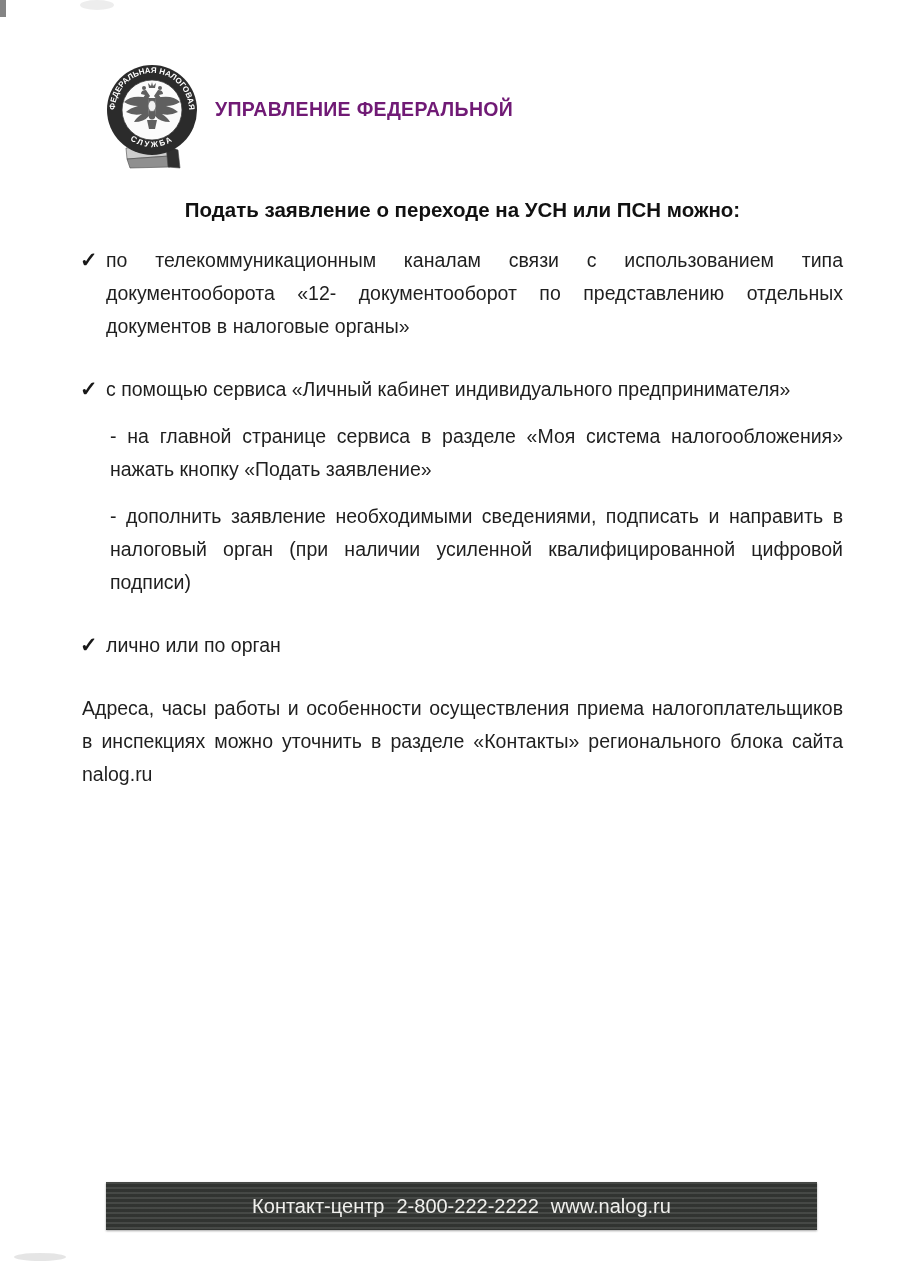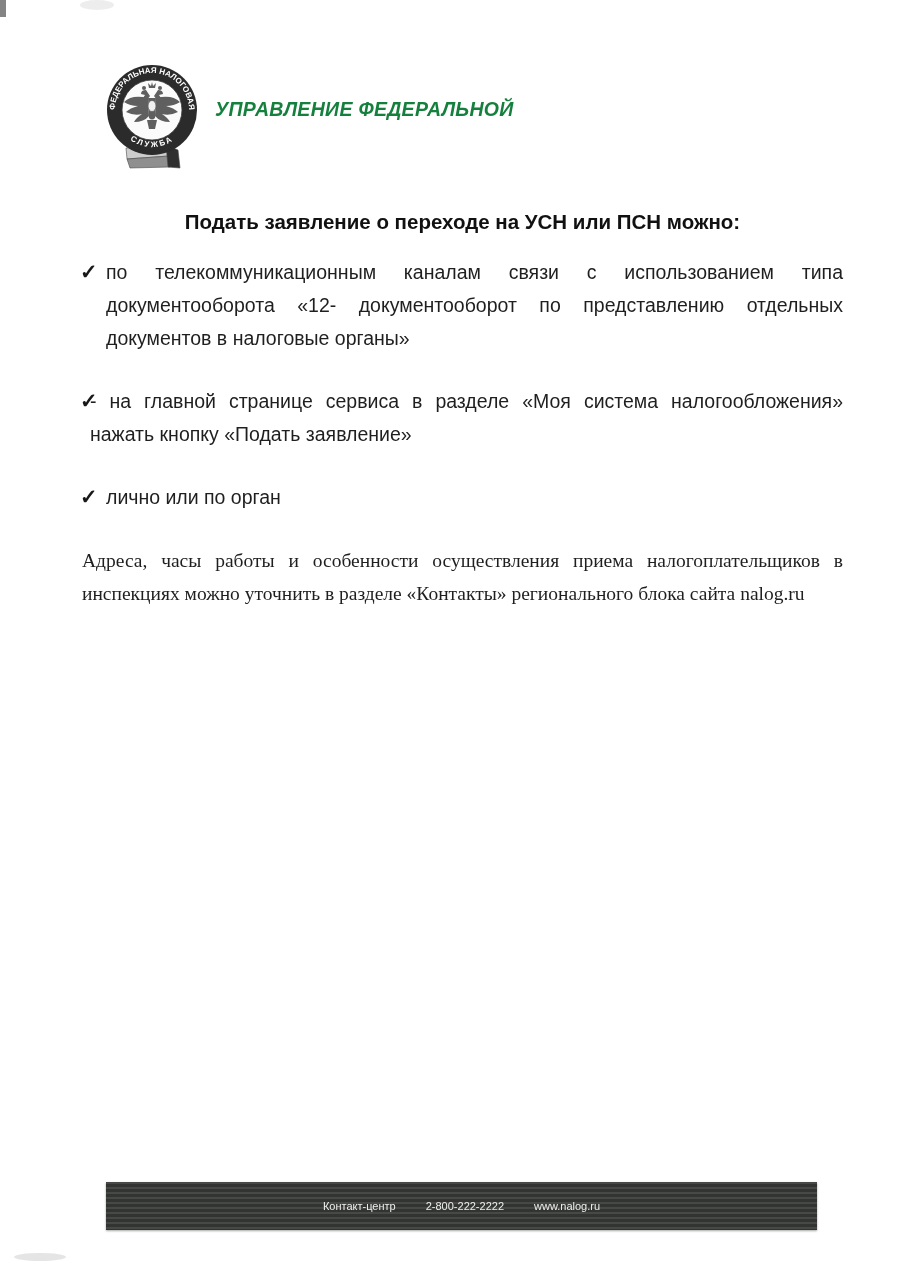--- a/index.html
+++ b/index.html
@@ -11,58 +11,58 @@
     font-family: "Liberation Sans", sans-serif;
     color: #1f1f1f;
   }
 
   
   .logo-svg { position: absolute; left: 102px; top: 64px; }
   .ring-text { fill: #ffffff; font-weight: bold; font-size: 8px; font-family: "Liberation Sans", sans-serif; }
   .org-name {
     position: absolute; left: 215px; top: 98px;
     font-size: 19.5px; font-weight: bold; line-height: 23.5px;
-    color: #15803d; letter-spacing: 0.3px; font-style: italic;
+    color: #701a75; letter-spacing: 0.3px;
   }
 
   
   .doc-body {
-    position: absolute; left: 82px; top: 202px; width: 761px;
+    position: absolute; left: 82px; top: 190px; width: 761px;
   }
   .title {
     margin: 8px 0 0 0;
     text-align: center;
     font-size: 20.5px; font-weight: bold;
     color: #111;
   }
   .item, .closing {
     font-size: 19.5px; line-height: 33px;
     text-align: justify; text-align-last: left;
   }
   .check-item { position: relative; padding-left: 24px; margin-top: 30px; }
   .check-item .marker {
     position: absolute; left: -2px; top: -1px;
     font-size: 21px; font-weight: bold; color: #181818;
   }
   .check-item:nth-of-type(1) { margin-top: 22px; }
-  .dash-item { margin-left: 4px; margin-top: 14px; padding-left: 4px; }
-  .closing { margin-top: 30px; font-family: Liberation Serif, serif; }
+  .dash-item { margin-left: 24px; margin-top: 14px; padding-left: 4px; }
+  .closing { margin-top: 30px; }
 
   
   .footer-bar {
     position: absolute; left: 106px; top: 1182px;
     width: 711px; height: 48px;
     background-color: #3c3f3c;
     background-image: repeating-linear-gradient(180deg,
       rgba(255,255,255,0.05) 0px, rgba(255,255,255,0.05) 2px,
       rgba(0,0,0,0.18) 2px, rgba(0,0,0,0.18) 5px);
     display: flex; align-items: center; justify-content: center;
-    gap: 30px;
+    gap: 12px;
     color: #efefec;
-    font-size: 11px;
+    font-size: 20px;
     box-shadow: 0 1px 2px rgba(0,0,0,0.35);
   }
 
   
   .artifact { position: absolute; pointer-events: none; }
   .artifact-corner { left: 0; top: 0; width: 6px; height: 17px; background: #6e6e6e; opacity: 0.85; }
   .artifact-smudge-top { left: 80px; top: 0; width: 34px; height: 10px; background: #9a9a9a; opacity: 0.18; border-radius: 50%; }
   .artifact-smudge-bottom { left: 14px; top: 1253px; width: 52px; height: 8px; background: #8a8a8a; opacity: 0.22; border-radius: 50%; }
 </style>
 </head>
@@ -105,23 +105,25 @@
 <div class="doc-body">
   <h1 class="title">Подать заявление о переходе на УСН или ПСН можно:</h1>
 
   <div class="item check-item">
     <span class="marker">✓</span>
     <span>по телекоммуникационным каналам связи с использованием типа документооборота «12- документооборот по представлению отдельных документов в налоговые органы»</span>
   </div>
 
   <div class="item check-item">
     <span class="marker">✓</span>
+    <span>с помощью сервиса «Личный кабинет индивидуального предпринимателя»</span>
   </div>
 
   <div class="item dash-item">- на главной странице сервиса в разделе «Моя система налогообложения» нажать кнопку «Подать заявление»</div>
+  <div class="item dash-item">- дополнить заявление необходимыми сведениями, подписать и направить в налоговый орган (при наличии усиленной квалифицированной цифровой подписи)</div>
 
   <div class="item check-item">
     <span class="marker">✓</span>
     <span>лично или по орган</span>
   </div>
 
   <p class="closing">Адреса, часы работы и особенности осуществления приема налогоплательщиков в инспекциях можно уточнить в разделе «Контакты» регионального блока сайта nalog.ru</p>
 </div>
 
 <div class="footer-bar">

